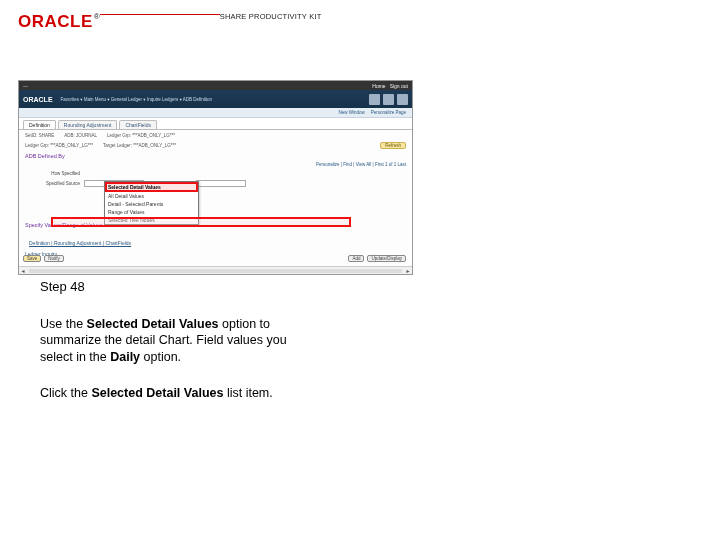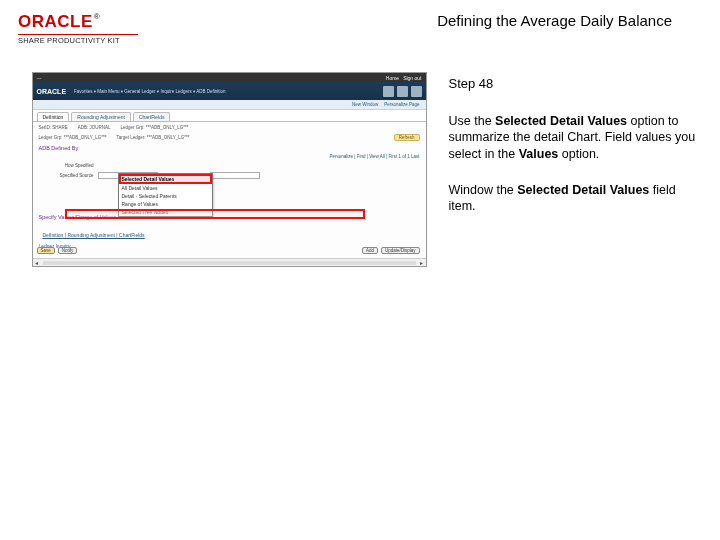--- a/index.html
+++ b/index.html
@@ -11,21 +11,21 @@
     background: #fff;
     position: relative;
   }
   .header {
     display: flex;
     align-items: flex-start;
     padding: 12px 18px 8px 18px;
   }
   .logo-block {
     display: flex;
-    flex-direction: column;
+    flex-direction: row;
   }
   .oracle-logo {
     font-weight: bold;
     color: #d00000;
     font-size: 17px;
     letter-spacing: 0.5px;
     font-family: Arial, sans-serif;
   }
   .oracle-tm {
     font-size: 8px;
@@ -45,24 +45,23 @@
     letter-spacing: 0.2px;
   }
   .title {
     margin-left: auto;
     margin-right: 30px;
     font-size: 15px;
     color: #000;
   }
   .content-row {
     display: flex;
-    flex-direction: row;
+    flex-direction: column;
     padding-left: 18px;
-    margin-top: 19px;
-    justify-content: center;
+    margin-top: 40px;
   }
   .screenshot-col {
     width: 395px;
   }
   .app-shot {
     width: 395px;
     height: 195px;
     position: relative;
     background: #fdfdfd;
     border: 1px solid #999;
@@ -223,21 +222,20 @@
 <body>
 
 <div class="header">
   <div class="logo-block">
     <div>
       <span class="oracle-logo">ORACLE</span><span class="oracle-tm">®</span>
     </div>
     <hr class="logo-line">
     <div class="logo-sub">SHARE PRODUCTIVITY KIT</div>
   </div>
-  <div class="title">Defining the Average Daily Balance</div>
 </div>
 
 <div class="content-row">
   <div class="screenshot-col">
     <div class="app-shot">
       <div class="topbar1">
         <span class="bl">—</span>
         <span>Home</span>
         <span>Sign out</span>
       </div>
@@ -311,19 +309,19 @@
         <div class="arrow">◂</div>
         <div class="track"></div>
         <div class="arrow">▸</div>
       </div>
     </div>
   </div>
 
   <div class="right-col">
     <div class="step-label">Step 48</div>
     <p class="instr">
-      <span>Use the </span><b>Selected Detail Values</b><span> option to summarize the detail Chart. Field values you select in the </span><b>Values</b><span> option.</span>
+      <span>Use the </span><b>Selected Detail Values</b><span> option to summarize the detail Chart. Field values you select in the </span><b>Daily</b><span> option.</span>
     </p>
     <p class="instr">
-      <span>Window the </span><b>Selected Detail Values</b><span> field item.</span>
+      <span>Click the </span><b>Selected Detail Values</b><span> list item.</span>
     </p>
   </div>
 </div>
 
 </body></html>

